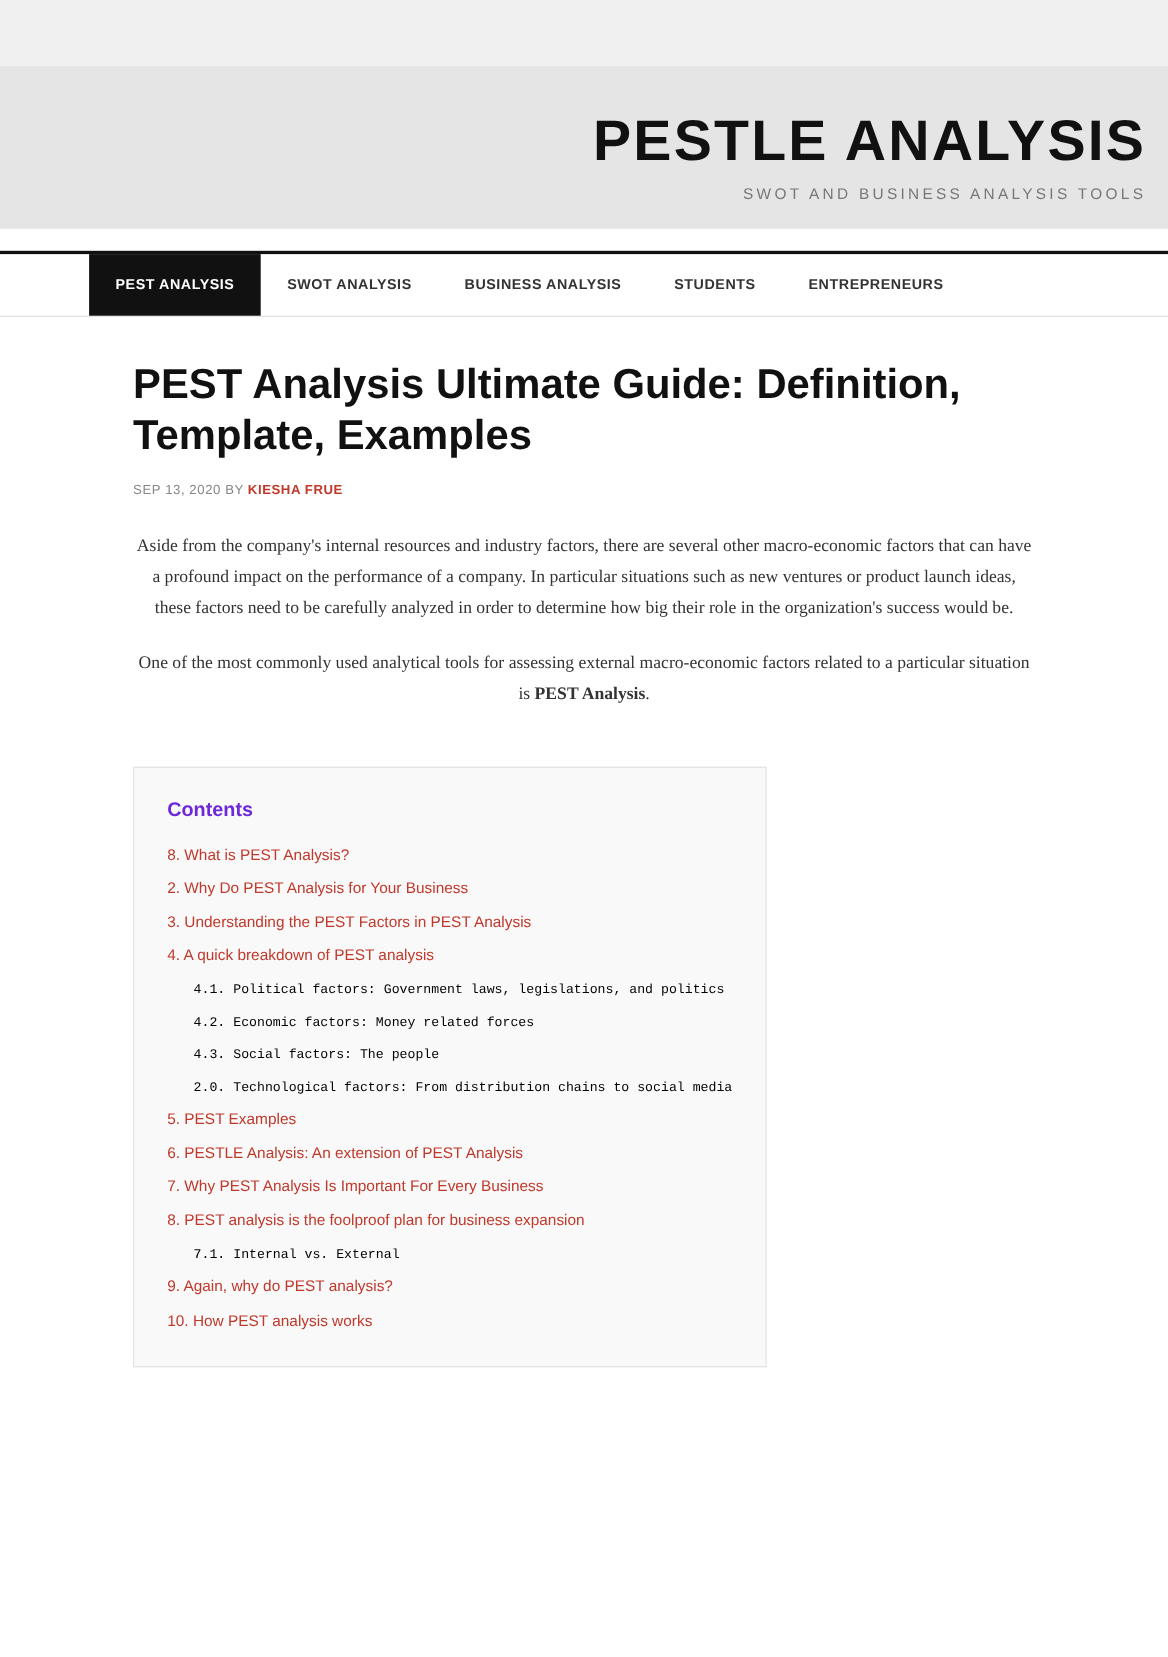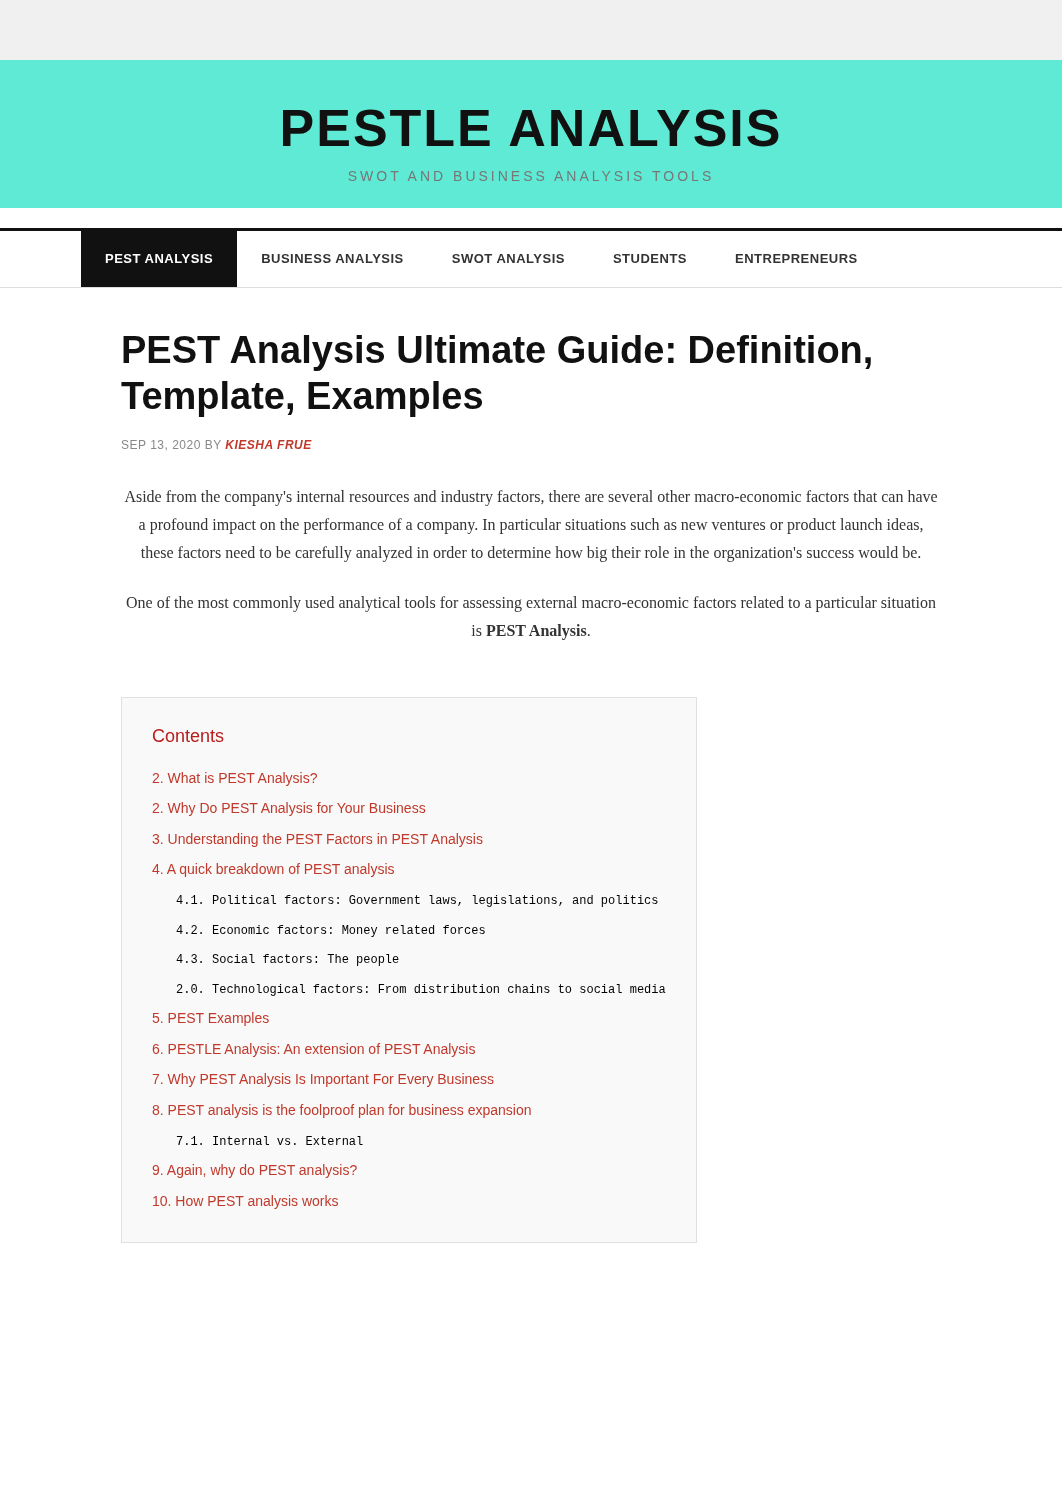--- a/index.html
+++ b/index.html
@@ -16,23 +16,23 @@
       line-height: 1.6;
     }
 
     .top-banner {
       background: #f0f0f0;
       height: 60px;
       width: 100%;
     }
 
     .site-header {
-      text-align: center;
+      text-align: right;
       padding: 40px 20px 20px;
-      background: #5eead4;
+      background: #e5e5e5;
     }
 
     .site-title {
       font-family: Arial, Helvetica, sans-serif;
       font-size: 52px;
       font-weight: 900;
       letter-spacing: 2px;
       color: #111;
       text-transform: uppercase;
       line-height: 1.1;
@@ -100,21 +100,20 @@
       color: #888;
       text-transform: uppercase;
       letter-spacing: 0.5px;
       margin-bottom: 28px;
     }
 
     .article-meta a {
       color: #c0392b;
       text-decoration: none;
       font-weight: 700;
-      font-style: italic;
     }
 
     .article-body p {
       font-family: Georgia, serif;
       font-size: 16px;
       color: #333;
       line-height: 1.75;
       margin-bottom: 22px;
       text-align: center;
     }
@@ -128,22 +127,22 @@
       border: 1px solid #e0e0e0;
       padding: 24px 30px;
       margin-top: 30px;
       display: inline-block;
       min-width: 500px;
     }
 
     .toc-title {
       font-family: Arial, Helvetica, sans-serif;
       font-size: 18px;
-      font-weight: 400;
-      color: #b91c1c;
+      font-weight: 700;
+      color: #6d28d9;
       margin-bottom: 14px;
     }
 
     .toc-list {
       list-style: none;
       padding: 0;
     }
 
     .toc-list li {
       margin-bottom: 5px;
@@ -182,24 +181,24 @@
   <div class="site-title">PESTLE ANALYSIS</div>
   <div class="site-subtitle">SWOT AND BUSINESS ANALYSIS TOOLS</div>
 </header>
 
 <nav class="nav-bar">
   <ul id="nav-list">
       <li class="active">
         <a href="#">PEST ANALYSIS</a>
       </li>
       <li>
+        <a href="#">SWOT ANALYSIS</a>
+      </li>
+      <li>
         <a href="#">BUSINESS ANALYSIS</a>
-      </li>
-      <li>
-        <a href="#">SWOT ANALYSIS</a>
       </li>
       <li>
         <a href="#">STUDENTS</a>
       </li>
       <li>
         <a href="#">ENTREPRENEURS</a>
       </li>
     </ul>
 </nav>
 
@@ -216,21 +215,21 @@
   <div class="article-body">
     <p>Aside from the company's internal resources and industry factors, there are several other macro-economic factors that can have a profound impact on the performance of a company. In particular situations such as new ventures or product launch ideas, these factors need to be carefully analyzed in order to determine how big their role in the organization's success would be.</p>
     <p>
       <span>One of the most commonly used analytical tools for assessing external macro-economic factors related to a particular situation is </span><strong>PEST Analysis</strong><span>.</span>
     </p>
   </div>
 
   <div class="toc-box">
     <div class="toc-title">Contents</div>
     <ul class="toc-list" id="toc-list">
-        <li><a href="#">2. What is PEST Analysis?</a></li>
+        <li><a href="#">8. What is PEST Analysis?</a></li>
         <li><a href="#">2. Why Do PEST Analysis for Your Business</a></li>
         <li><a href="#">3. Understanding the PEST Factors in PEST Analysis</a></li>
         <li><a href="#">4. A quick breakdown of PEST analysis</a><ul class="toc-sub">
             <li><a href="#">4.1. Political factors: Government laws, legislations, and politics</a></li>
             <li><a href="#">4.2. Economic factors: Money related forces</a></li>
             <li><a href="#">4.3. Social factors: The people</a></li>
             <li><a href="#">2.0. Technological factors: From distribution chains to social media</a></li>
           </ul></li>
         <li><a href="#">5. PEST Examples</a></li>
         <li><a href="#">6. PESTLE Analysis: An extension of PEST Analysis</a></li>

